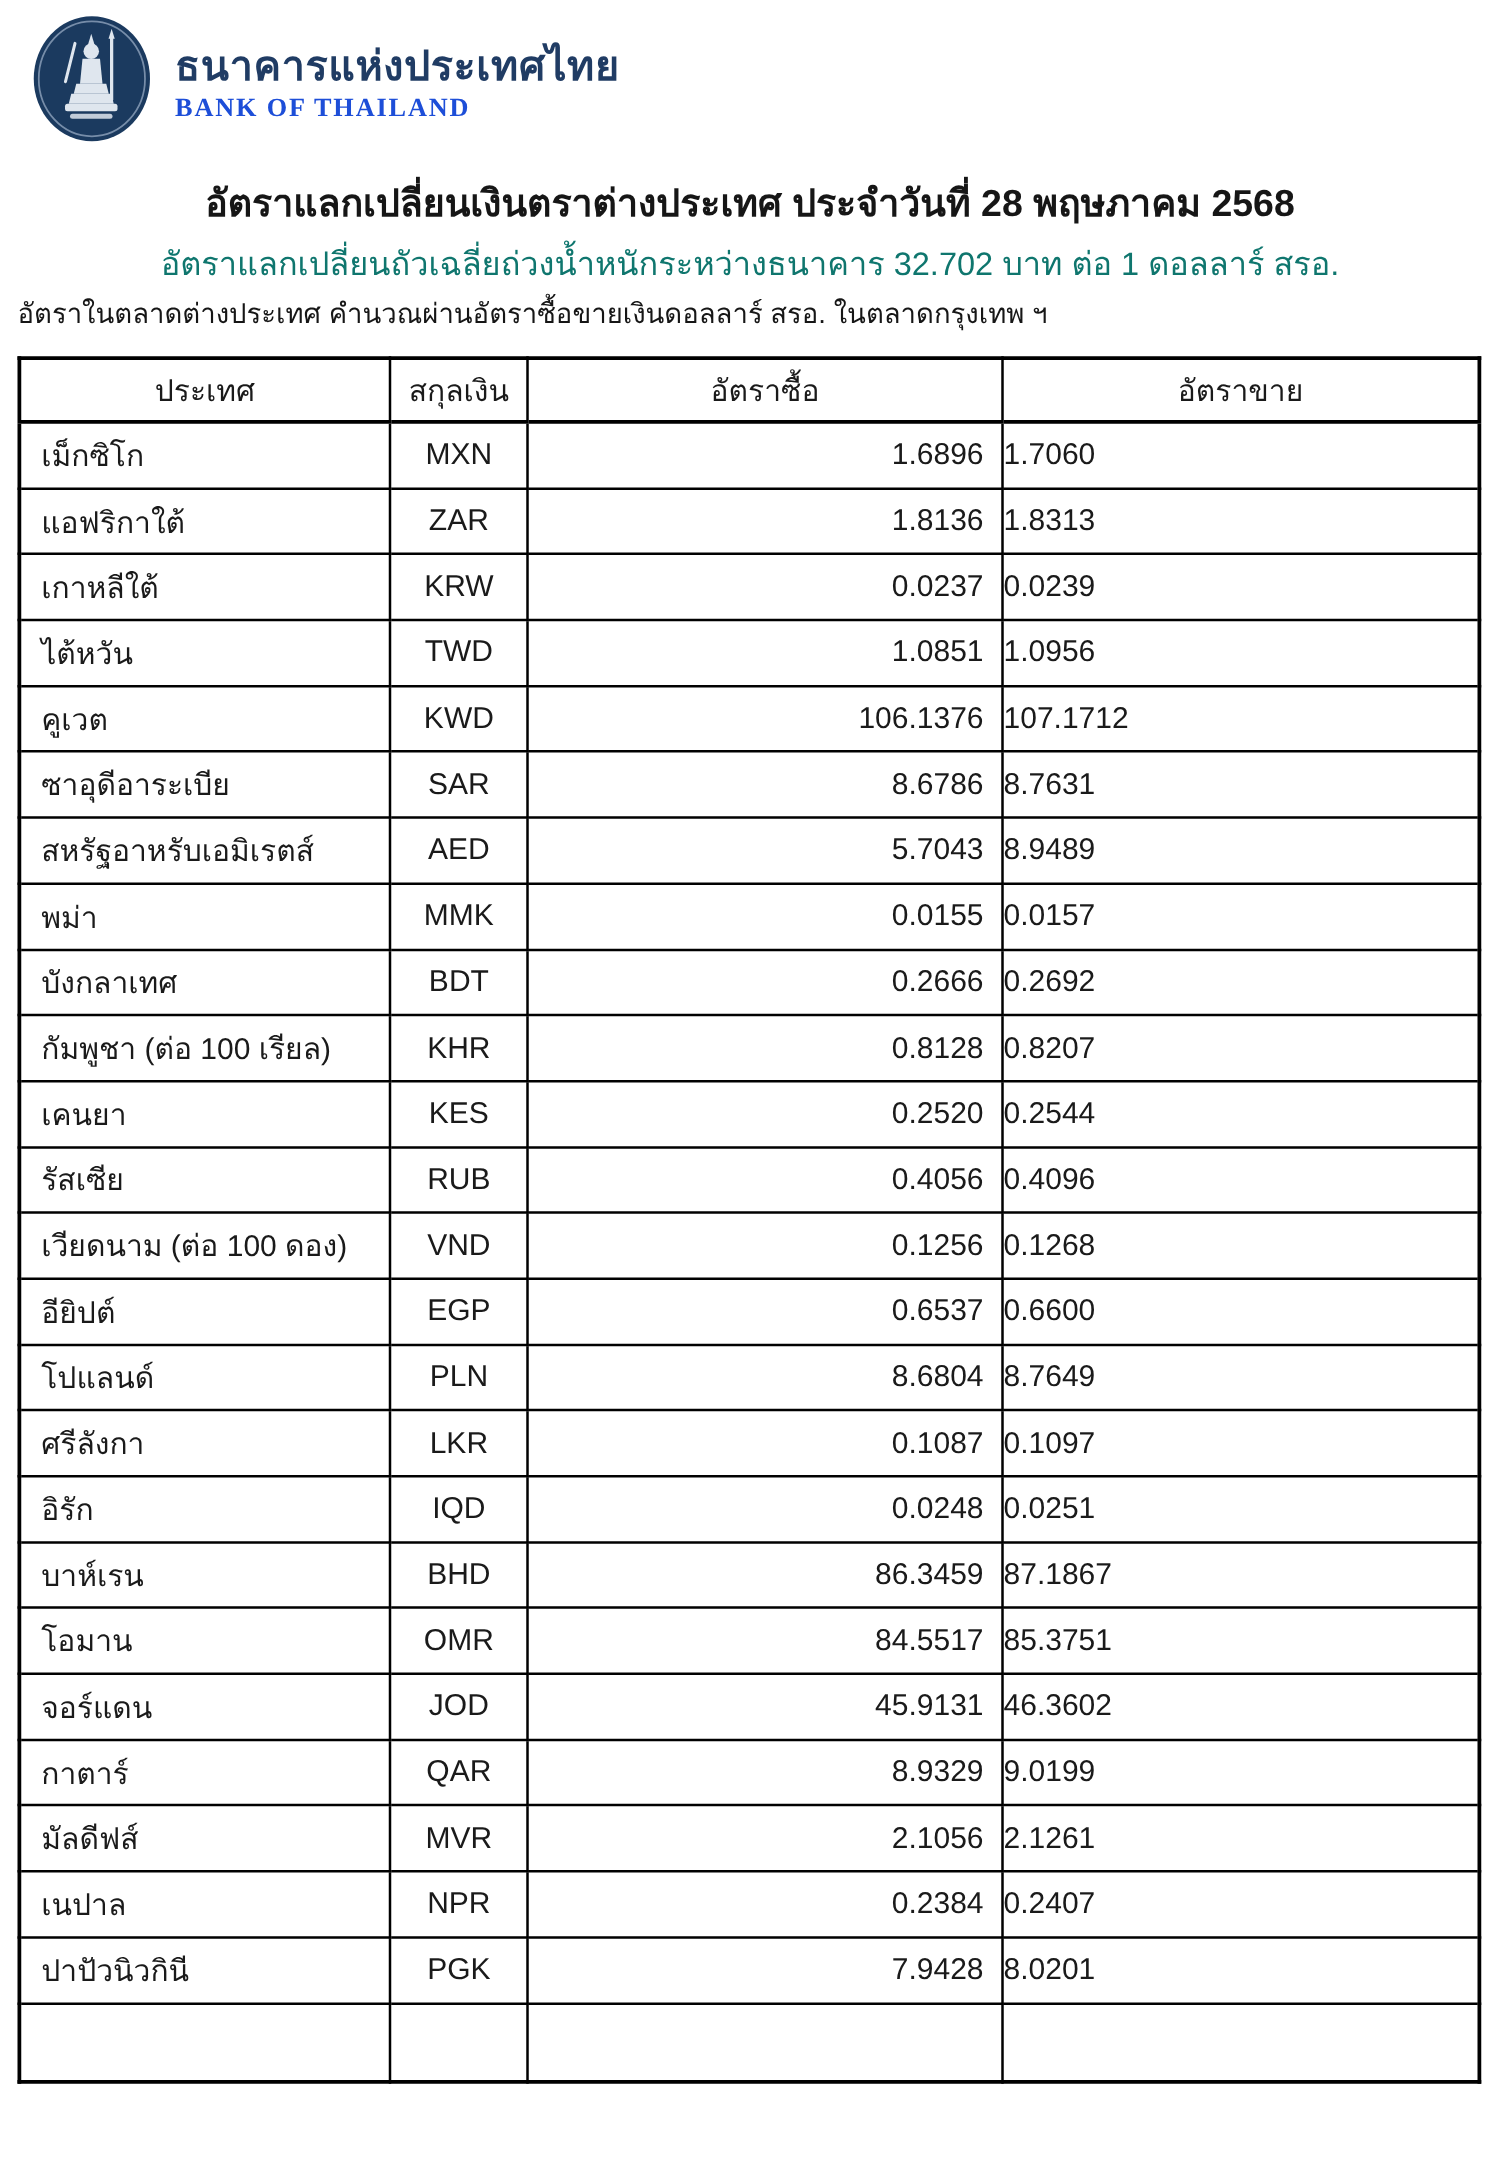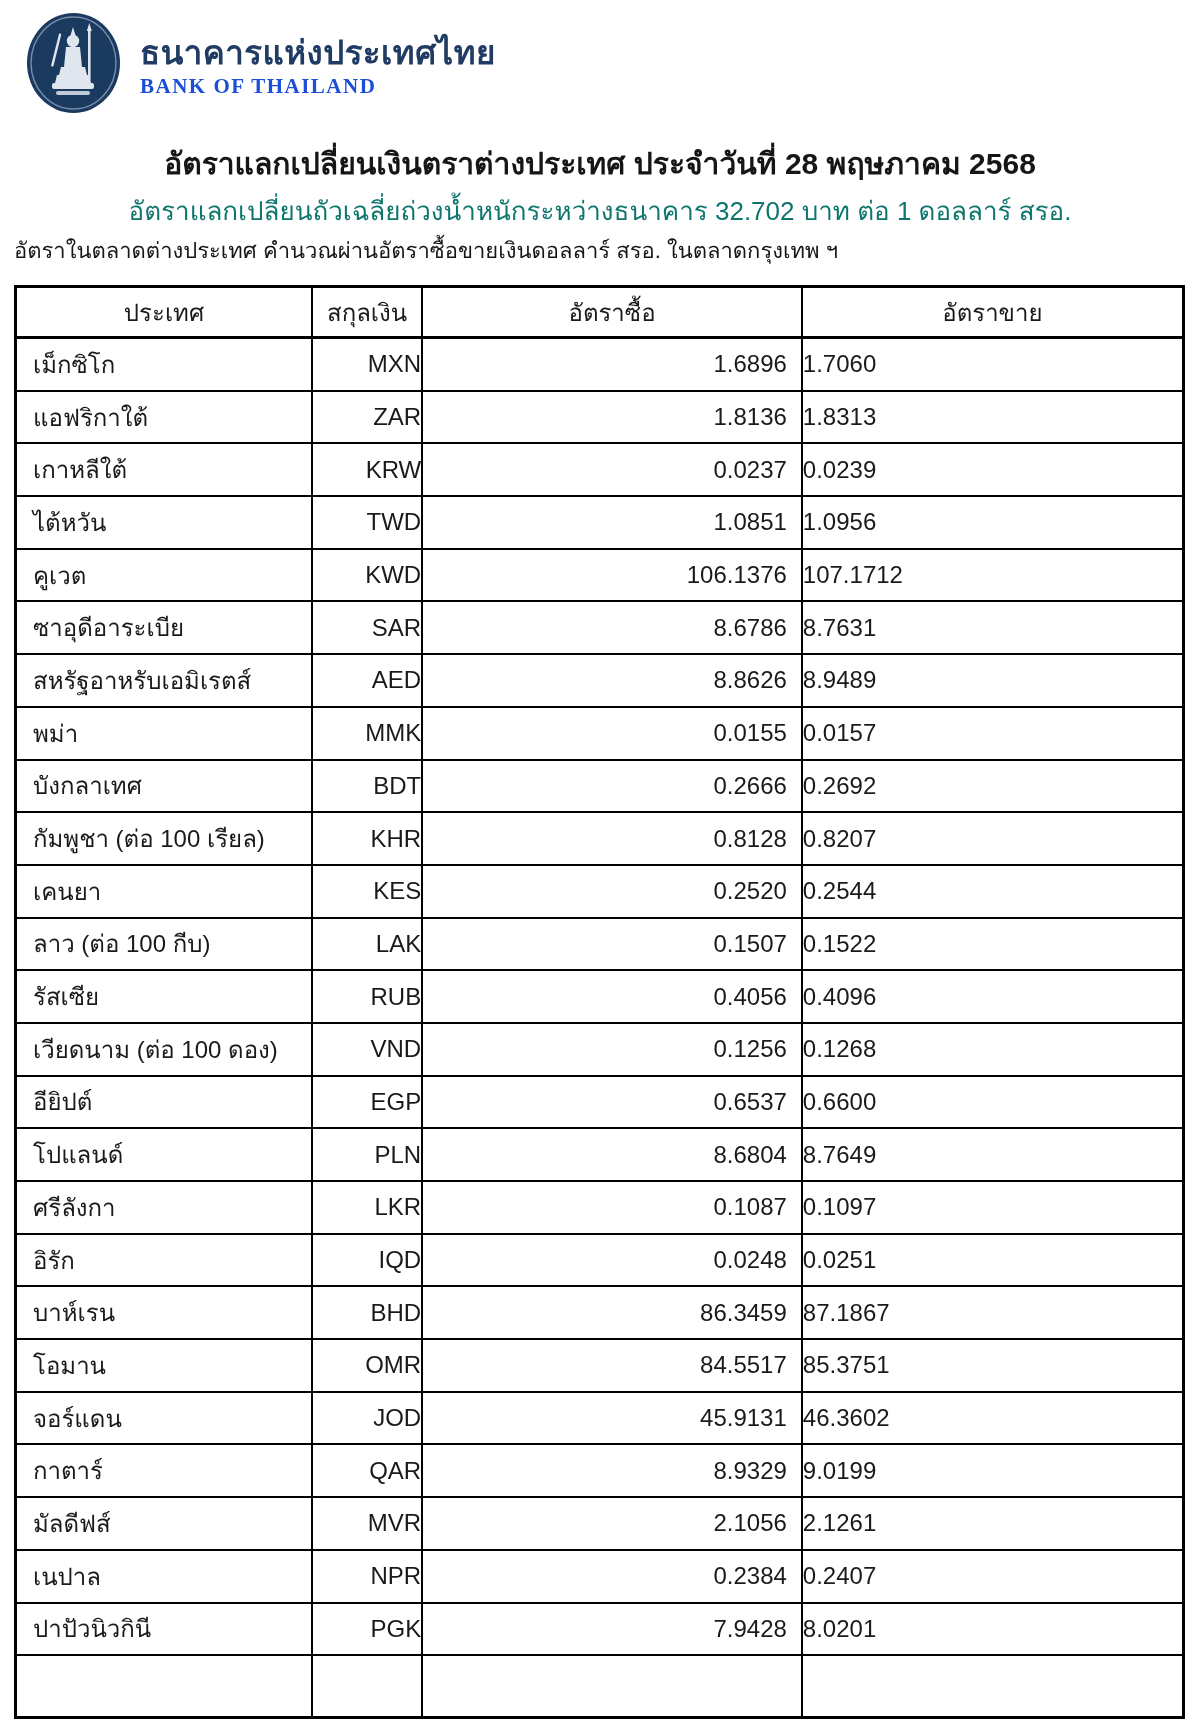--- a/index.html
+++ b/index.html
@@ -93,21 +93,21 @@
     height: 50.7px;
     border: 2px solid #000;
     font-size: 24px;
     font-weight: 400;
     padding: 0;
     color: #1a1a1a;
     white-space: nowrap;
     overflow: hidden;
   }
   .rates td.country-cell  { text-align: left;  padding-left: 16px; }
-  .rates td.currency-cell { text-align: right; }
+  .rates td.currency-cell { text-align: center; }
   .rates td.buy-cell      { text-align: right; padding-right: 14px; }
   .rates td.sell-cell     { text-align: left; padding-right: 14px; }
   .rates tr.partial-row td { height: 60px; }
 </style>
 </head>
 <body>
 
 <div class="page">
 
   <div class="bank-header">
@@ -186,21 +186,21 @@
         </tr>
         <tr>
           <td class="country-cell">ซาอุดีอาระเบีย</td>
           <td class="currency-cell">SAR</td>
           <td class="buy-cell">8.6786</td>
           <td class="sell-cell">8.7631</td>
         </tr>
         <tr>
           <td class="country-cell">สหรัฐอาหรับเอมิเรตส์</td>
           <td class="currency-cell">AED</td>
-          <td class="buy-cell">8.8626</td>
+          <td class="buy-cell">5.7043</td>
           <td class="sell-cell">8.9489</td>
         </tr>
         <tr>
           <td class="country-cell">พม่า</td>
           <td class="currency-cell">MMK</td>
           <td class="buy-cell">0.0155</td>
           <td class="sell-cell">0.0157</td>
         </tr>
         <tr>
           <td class="country-cell">บังกลาเทศ</td>
@@ -212,26 +212,20 @@
           <td class="country-cell">กัมพูชา (ต่อ 100 เรียล)</td>
           <td class="currency-cell">KHR</td>
           <td class="buy-cell">0.8128</td>
           <td class="sell-cell">0.8207</td>
         </tr>
         <tr>
           <td class="country-cell">เคนยา</td>
           <td class="currency-cell">KES</td>
           <td class="buy-cell">0.2520</td>
           <td class="sell-cell">0.2544</td>
-        </tr>
-        <tr>
-          <td class="country-cell">ลาว (ต่อ 100 กีบ)</td>
-          <td class="currency-cell">LAK</td>
-          <td class="buy-cell">0.1507</td>
-          <td class="sell-cell">0.1522</td>
         </tr>
         <tr>
           <td class="country-cell">รัสเซีย</td>
           <td class="currency-cell">RUB</td>
           <td class="buy-cell">0.4056</td>
           <td class="sell-cell">0.4096</td>
         </tr>
         <tr>
           <td class="country-cell">เวียดนาม (ต่อ 100 ดอง)</td>
           <td class="currency-cell">VND</td>

